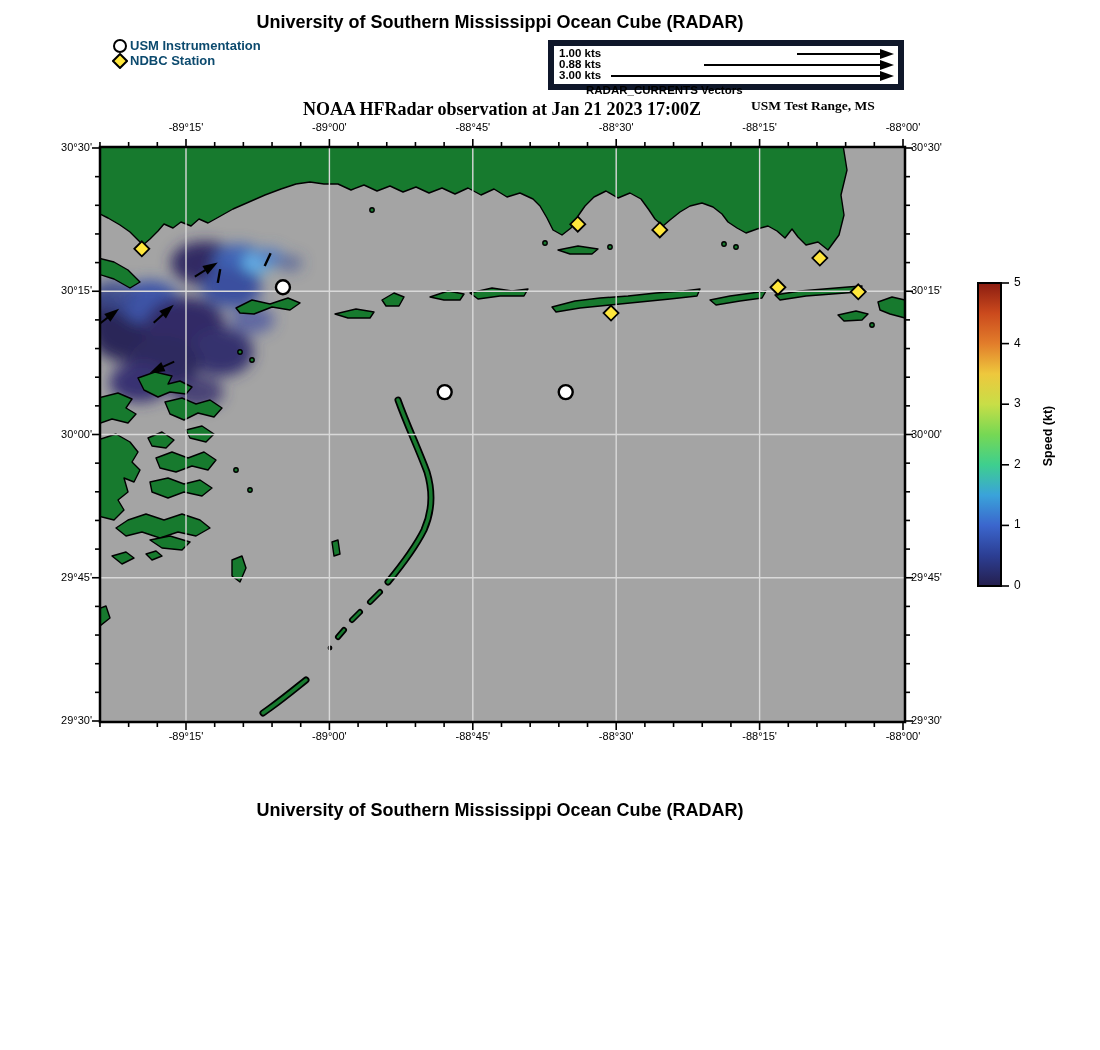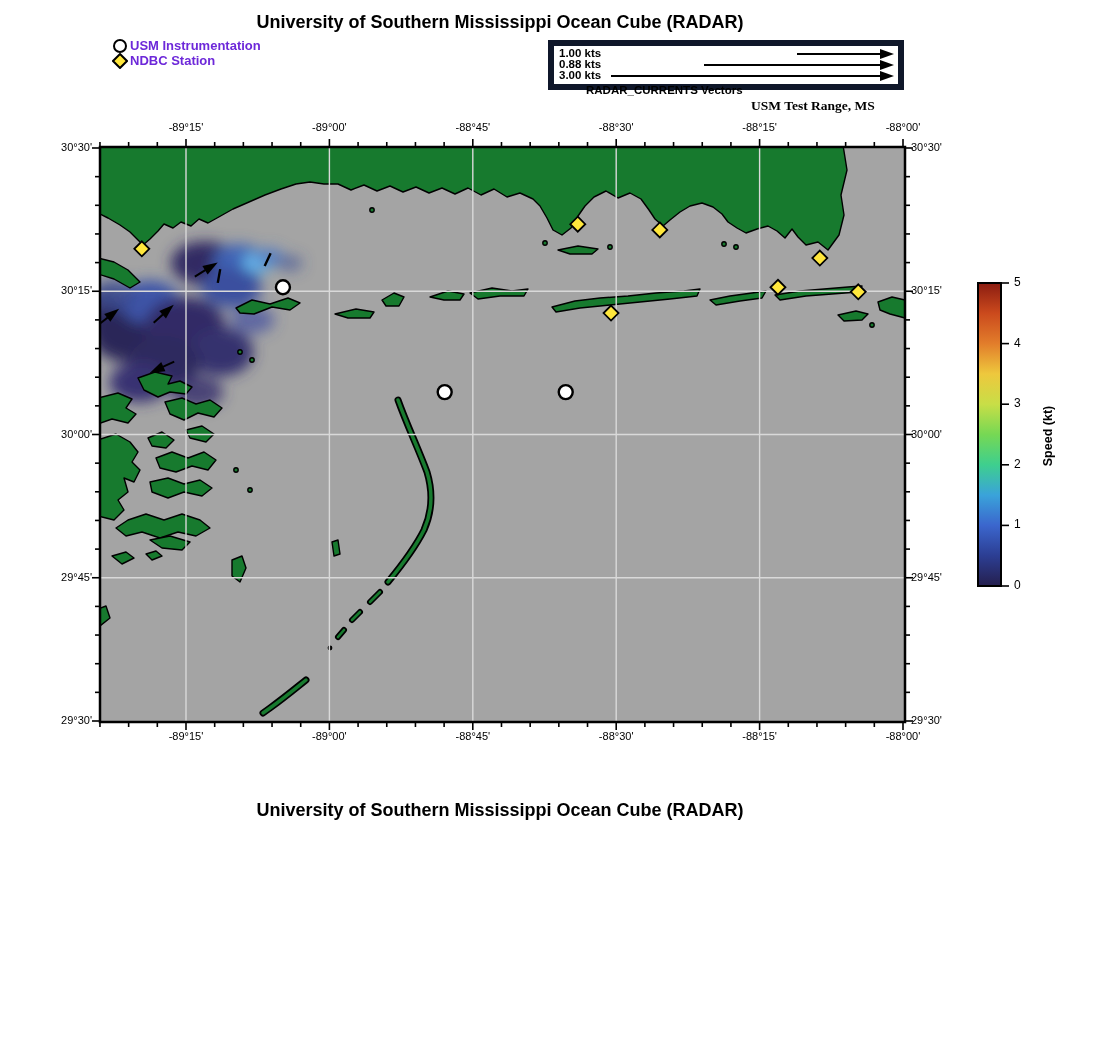--- a/index.html
+++ b/index.html
@@ -3,21 +3,21 @@
 <meta charset="utf-8">
 <style>
   html,body{margin:0;padding:0;background:#fff;}
   .page{position:relative;width:1100px;height:1050px;background:#ffffff;
         font-family:"Liberation Sans",sans-serif;overflow:hidden;}
   .abs{position:absolute;white-space:nowrap;}
   .ctr{transform:translateX(-50%);}
   .title{font-size:18px;font-weight:bold;color:#000;}
   .subtitle{font-family:"Liberation Serif",serif;font-size:18px;font-weight:bold;color:#000;}
   .range-label{font-family:"Liberation Serif",serif;font-size:13.5px;font-weight:bold;color:#000;}
-  .legend-label{font-size:13px;font-weight:bold;color:#6d28d9;}
+  .legend-label{font-size:13px;font-weight:bold;color:#0c4a6e;}
   .vs-box{position:absolute;left:548px;top:40px;width:344px;height:38px;border:6px solid #0f172a;background:#fff;}
   .vs-label{position:absolute;left:5px;font-size:11.5px;font-weight:bold;color:#000;}
   .vs-line{position:absolute;height:1.5px;background:#000;}
   .vs-head{position:absolute;width:0;height:0;border-left:14px solid #000;
            border-top:5px solid transparent;border-bottom:5px solid transparent;}
   .vs-caption{font-size:11.5px;font-weight:bold;color:#000;margin-left:39px;}
   .axis-label{position:absolute;font-size:11px;color:#000;white-space:nowrap;}
   .cb-num{position:absolute;font-size:12px;color:#000;}
   .cb-title{position:absolute;font-size:12.5px;font-weight:bold;color:#000;white-space:nowrap;
             transform:translate(-50%,-50%) rotate(-90deg);}
@@ -48,20 +48,21 @@
     <span class="vs-label" style="top:23px;">3.00 kts</span>
     <div class="vs-line" style="left:243px;top:7px; width:85px;"></div>
     <div class="vs-line" style="left:150px;top:18px;width:178px;"></div>
     <div class="vs-line" style="left:57px; top:29px;width:271px;"></div>
     <div class="vs-head" style="left:326px;top:3px;"></div>
     <div class="vs-head" style="left:326px;top:14px;"></div>
     <div class="vs-head" style="left:326px;top:25px;"></div>
   </div>
   <div class="abs vs-caption" style="left:547px;top:84px;">RADAR_CURRENTS Vectors</div>
 
+  <div class="abs ctr subtitle" style="left:502px;top:99px;">NOAA HFRadar observation at Jan 21 2023 17:00Z</div>
   <div class="abs range-label" style="left:751px;top:98px;">USM Test Range, MS</div>
 
   <svg class="abs" style="left:0;top:0;" width="1100" height="1050">
     <defs>
       <clipPath id="mapclip">
           <rect x="100" y="147" width="805" height="575"></rect>
         </clipPath>
       <filter id="blur" x="-30%" y="-30%" width="160%" height="160%">
         <feGaussianBlur stdDeviation="7"></feGaussianBlur>
       </filter>

